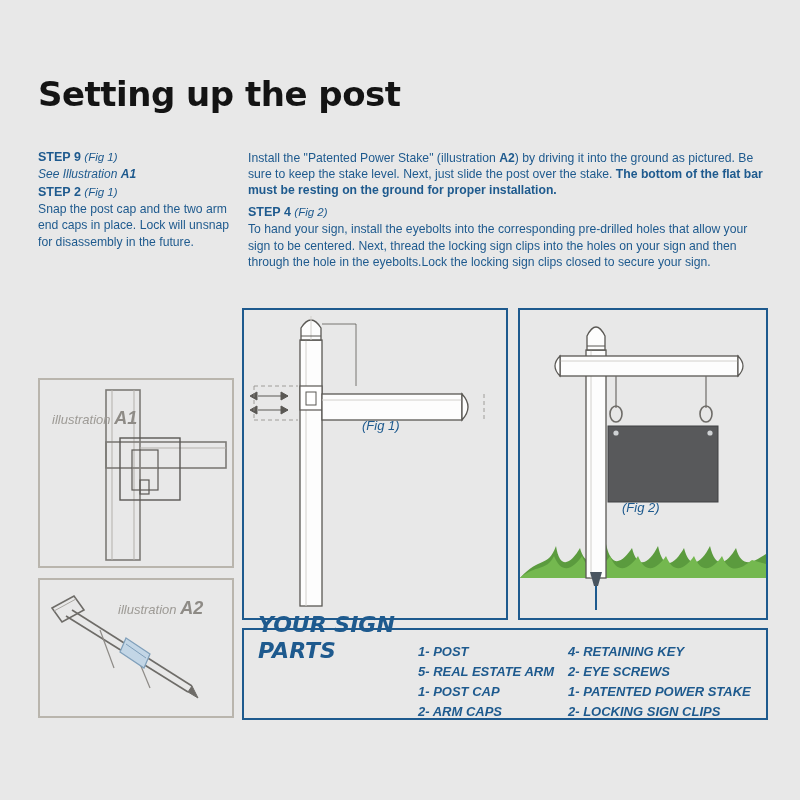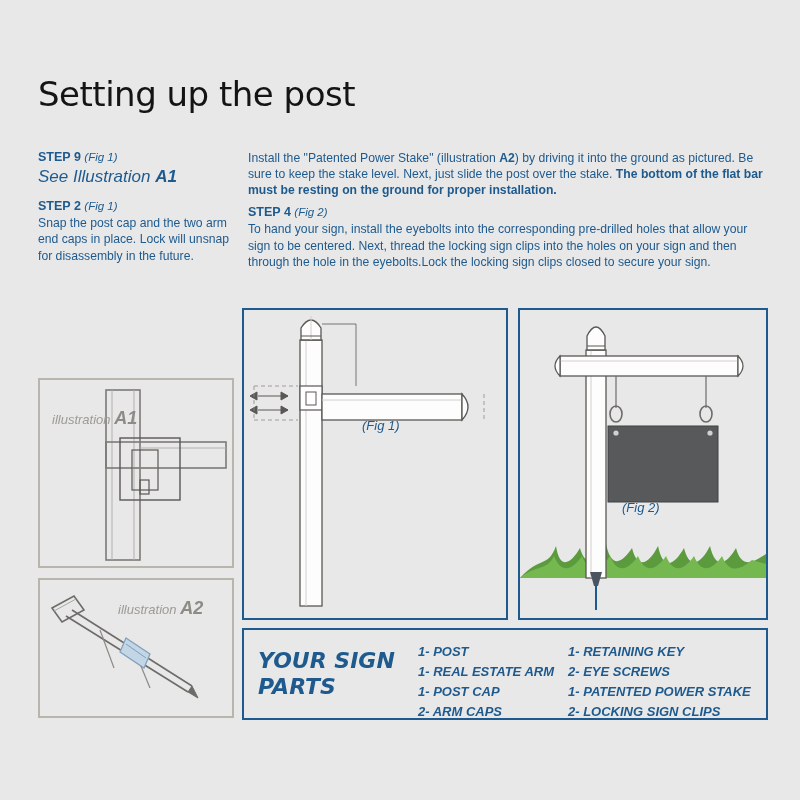--- a/index.html
+++ b/index.html
@@ -17,21 +17,21 @@
     position: relative;
     width: 800px;
     height: 800px;
     background: #e8e8e8;
   }
   .title {
     position: absolute;
     left: 38px;
     top: 74px;
     font-size: 34px;
-    font-weight: normal;
+    font-weight: bold;
     color: #141414;
     letter-spacing: -0.5px;
     font-family: "DejaVu Sans", sans-serif;
   }
 
   
   .col-left {
     position: absolute;
     left: 38px;
     top: 150px;
@@ -56,24 +56,24 @@
     font-size: 11.5px;
   }
   .step-body {
     font-size: 12.2px;
     color: #1e5a8e;
     line-height: 1.33;
     margin-bottom: 6px;
   }
   .step-body b { font-weight: bold; }
   .see-illo {
-    font-size: 17px;
-    color: #1e5a8e;
-    font-style: italic;
-    margin-bottom: 12px;
+    font-size: 12px;
+    color: #1e5a8e;
+    font-style: italic;
+    margin-bottom: 4px;
   }
   .see-illo b { font-style: italic; font-weight: bold; }
 
   
   .panel {
     position: absolute;
     border: 2px solid #b9b5ad;
     background: #e8e8e8;
     box-sizing: border-box;
   }
@@ -99,21 +99,21 @@
     position: absolute;
     font-size: 13px;
     color: #1e5a8e;
     font-style: italic;
   }
 
   
   .parts-title {
     position: absolute;
     left: 258px;
-    top: 648px;
+    top: 612px;
     width: 150px;
     font-size: 22px;
     font-weight: bold;
     font-style: italic;
     color: #1e5a8e;
     line-height: 1.2;
     font-family: "DejaVu Sans", sans-serif;
   }
   .parts-col {
     position: absolute;
@@ -293,25 +293,25 @@
 
   <div class="panel-blue" style="left:242px; top:628px; width:526px; height:92px;"></div>
 
   <div class="parts-title">
     <div>YOUR SIGN</div>
     <div>PARTS</div>
   </div>
 
   <div class="parts-col" style="left:418px; top:642px;">
     <div>1- POST</div>
-    <div>1- REAL ESTATE ARM</div>
+    <div>5- REAL ESTATE ARM</div>
     <div>1- POST CAP</div>
     <div>2- ARM CAPS</div>
   </div>
 
   <div class="parts-col" style="left:568px; top:642px;">
-    <div>1- RETAINING KEY</div>
+    <div>4- RETAINING KEY</div>
     <div>2- EYE SCREWS</div>
     <div>1- PATENTED POWER STAKE</div>
     <div>2- LOCKING SIGN CLIPS</div>
   </div>
 
 </div>
 
 </body></html>

